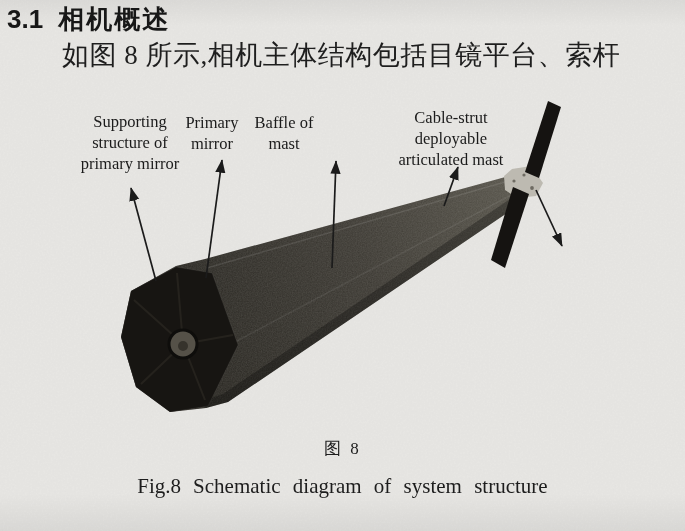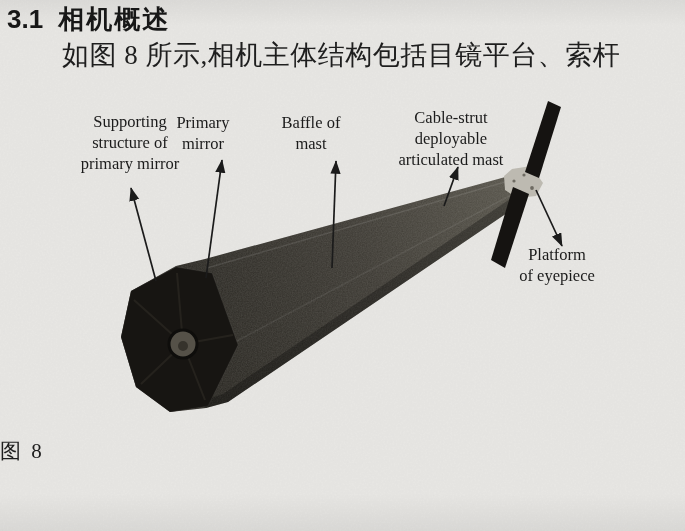--- a/index.html
+++ b/index.html
@@ -31,30 +31,30 @@
     color: #1c1c1c;
   }
   .fig-label {
     position: absolute;
     text-align: center;
     white-space: pre-line;
     font-size: 16.5px; line-height: 1.27;
     color: #1b1b1b;
   }
   #lbl-supporting { left: 50px;  top: 112px; width: 160px; }
-  #lbl-primary    { left: 154px; top: 113px; width: 98px;  }
-  #lbl-baffle     { left: 262px; top: 113px; width: 98px;  }
+  #lbl-primary    { left: 163px; top: 113px; width: 98px;  }
+  #lbl-baffle     { left: 235px; top: 113px; width: 98px;  }
   #lbl-cable      { left: 367px; top: 108px; width: 168px; }
   #lbl-platform   { left: 496px; top: 245px; width: 122px; }
   .caption {
     left: 0; width: 100%;
     display: flex; justify-content: center; align-items: baseline;
     color: #1d1d1d;
   }
-  #caption-zh { top: 437px; gap: 23px; font-size: 21px; letter-spacing: 2.5px; justify-content: space-between; }
+  #caption-zh { top: 437px; gap: 23px; font-size: 17px; letter-spacing: 2.5px; }
   #caption-en { top: 474px; gap: 12px; font-size: 21px; word-spacing: 7px; }
   #diagram-svg { left: 0; top: 0; }
 </style>
 </head>
 <body>
 
 <div id="page">
 
   <div id="heading" class="abs">
     <span>3.1</span>
@@ -133,20 +133,22 @@
   <div id="lbl-supporting" class="fig-label">Supporting
 structure of
 primary mirror</div>
   <div id="lbl-primary" class="fig-label">Primary
 mirror</div>
   <div id="lbl-baffle" class="fig-label">Baffle of
 mast</div>
   <div id="lbl-cable" class="fig-label">Cable-strut
 deployable
 articulated mast</div>
-  <div id="lbl-platform" class="fig-label">Platform
-of eyepiece</div>
 
   <div id="caption-zh" class="abs caption">
     <span>图 8</span>
+  </div>
+  <div id="caption-en" class="abs caption">
+    <span>Fig.8</span>
+    <span>Schematic diagram of system structure</span>
   </div>
 
 </div>
 
 </body></html>

